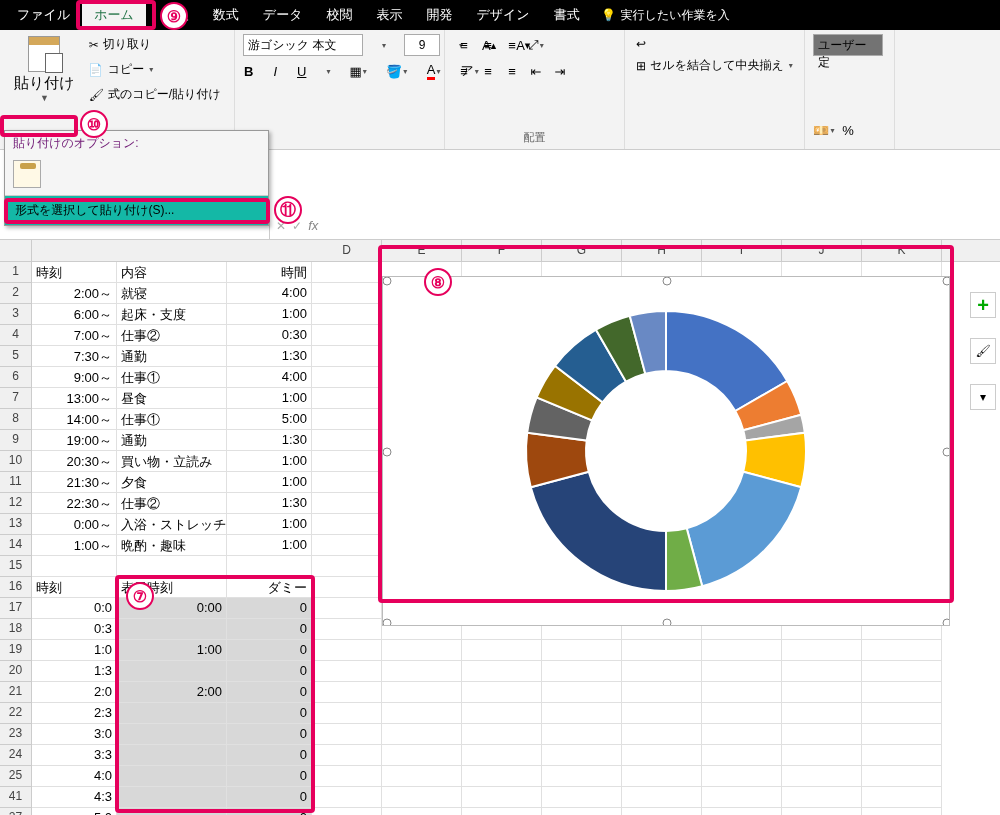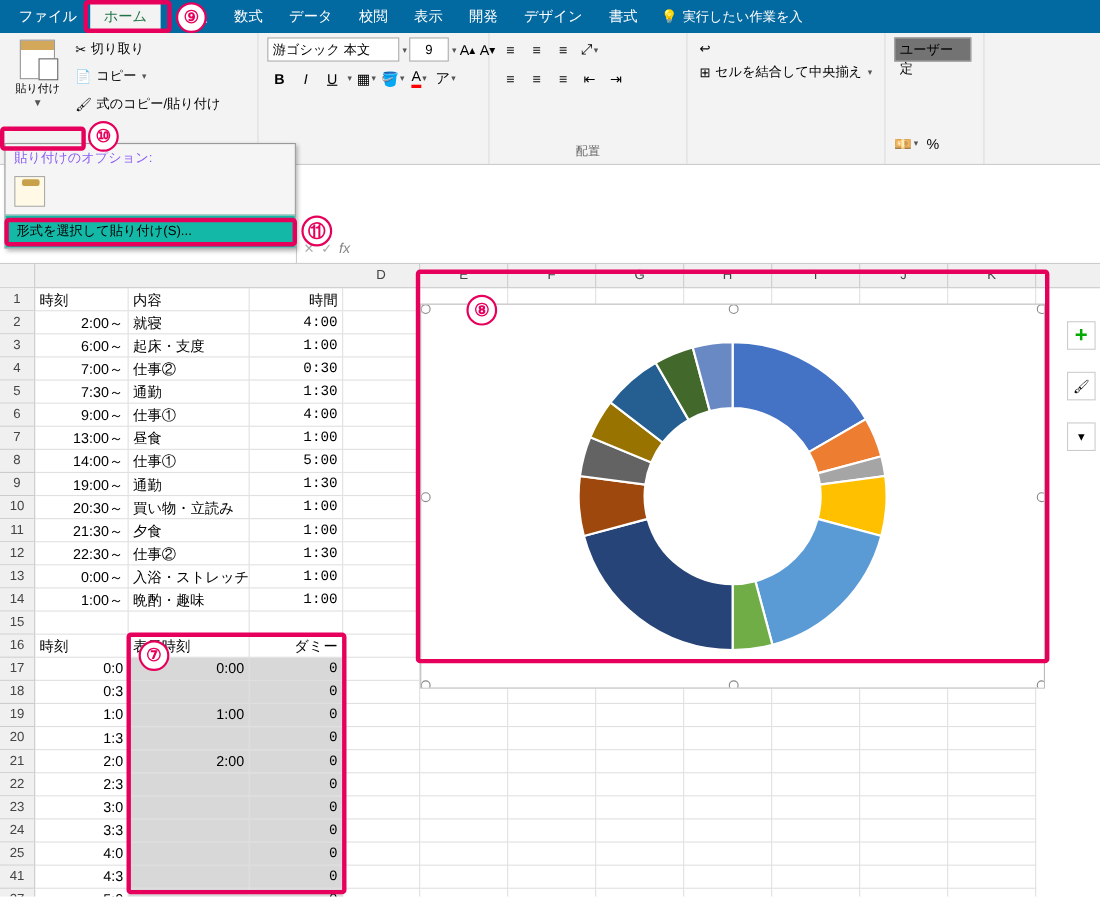--- a/index.html
+++ b/index.html
@@ -1,57 +1,57 @@
 <!DOCTYPE html>
 <html><head>
 <meta charset="utf-8">
 <style>
 * { box-sizing: border-box; margin: 0; padding: 0; }
 body { font-family: "Meiryo", sans-serif; font-size: 12px; background: #fff; width: 1000px; height: 815px; overflow: hidden; position: relative; }
 
 
-.ribbon-tabs { background: #0369a1; height: 30px; display: flex; align-items: center; color: #fff; padding-left: 5px; }
+.ribbon-tabs { background: #000000; height: 30px; display: flex; align-items: center; color: #fff; padding-left: 5px; }
 .ribbon-tab { padding: 6px 12px; cursor: pointer; font-size: 13px; }
 .ribbon-tab.active { background: #f3f3f3; color: #217346; }
 .tell-me { margin-left: 10px; display: flex; align-items: center; }
 .tell-me-icon { margin-right: 4px; }
 
 
 .ribbon { background: #f3f3f3; height: 120px; border-bottom: 1px solid #ccc; display: flex; position: relative; }
 .ribbon-group { border-right: 1px solid #ddd; padding: 4px 8px; display: flex; flex-direction: column; justify-content: space-between; }
 .group-label { text-align: center; font-size: 11px; color: #666; padding-top: 2px; }
 
 .clipboard-group { width: 235px; }
 .clipboard-main { display: flex; align-items: flex-start; }
 .paste-btn { display: flex; flex-direction: column; align-items: center; padding: 2px 6px; cursor: pointer; }
 .paste-icon { width: 32px; height: 36px; background: linear-gradient(#d4a85a 0 25%, #fff 25% 100%); border: 1px solid #999; position: relative; }
 .paste-icon::after { content: ""; position: absolute; bottom: -2px; right: -4px; width: 16px; height: 18px; background: #fff; border: 1px solid #666; }
-.paste-label { font-size: 10px; margin-top: 2px; }
+.paste-label { font-size: 15px; margin-top: 2px; }
 .paste-arrow { font-size: 9px; color: #555; }
 .clip-sub { display: flex; flex-direction: column; gap: 4px; margin-left: 6px; font-size: 12px; }
 .clip-sub-item { display: flex; align-items: center; gap: 4px; cursor: pointer; padding: 2px; }
 
 .font-group { width: 210px; }
-.font-row { display: flex; gap: 2px; align-items: center; margin-bottom: 4px; }
+.font-row { display: flex; gap: 18px; align-items: center; margin-bottom: 4px; }
 .font-select { border: 1px solid #aaa; background: #fff; padding: 2px 4px; font-size: 12px; width: 120px; height: 22px; }
 .size-select { border: 1px solid #aaa; background: #fff; width: 36px; height: 22px; font-size: 12px; text-align: center; }
 .icon-btn { width: 22px; height: 22px; border: 1px solid transparent; background: transparent; display: flex; align-items: center; justify-content: center; cursor: pointer; font-size: 13px; }
 .dd-arrow { font-size: 8px; margin-left: 1px; color: #555; }
 
 .align-group { width: 180px; }
 .align-row { display: flex; gap: 2px; margin-bottom: 4px; }
 
 .wrap-group { width: 180px; }
 .wrap-item { display: flex; align-items: center; gap: 4px; padding: 3px; cursor: pointer; font-size: 12px; }
 
 .num-group { width: 90px; }
 
 
 .paste-dropdown { position: absolute; left: 4px; top: 130px; width: 265px; background: #f5f5f5; border: 1px solid #999; box-shadow: 2px 2px 4px rgba(0,0,0,.3); z-index: 20; }
-.pd-header { padding: 4px 8px; font-size: 12px; color: #8b5cf6; }
+.pd-header { padding: 4px 8px; font-size: 12px; color: #701a75; }
 .pd-icons { padding: 4px 8px; }
 .pd-icon { width: 28px; height: 28px; border: 1px solid #aaa; background: #fff9e6; display: inline-block; position: relative; }
 .pd-icon::before { content:""; position:absolute; top:2px; left:6px; width:16px; height:6px; background:#c9a14a; border-radius:2px; }
 .pd-special { padding: 6px 10px; background: #14b8a6; border-top: 1px solid #ccc; cursor: pointer; font-size: 12px; }
 
 
 .formula-bar { height: 28px; border-bottom: 1px solid #ccc; display: flex; align-items: center; background: #fff; }
 .namebox { width: 270px; border-right: 1px solid #ccc; height: 100%; }
 .fb-btns { display: flex; align-items: center; padding: 0 6px; gap: 6px; color: #888; }
 .fx-label { font-style: italic; font-size: 13px; }
@@ -64,21 +64,21 @@
 .rows { position: absolute; left: 0; top: 22px; }
 .row { display: flex; height: 21px; }
 .row-h { width: 32px; background: #f0f0f0; border-right: 1px solid #ccc; border-bottom: 1px solid #ccc; text-align: center; font-size: 12px; padding-top: 2px; color: #444; }
 .cell { border-right: 1px solid #e0e0e0; border-bottom: 1px solid #e0e0e0; padding: 2px 4px; font-size: 13px; overflow: hidden; white-space: nowrap; }
 .cell.num { text-align: right; }
 .cell.sel { background: #d8d8d8; }
 
 
 .cA { width: 85px; }
 .cB { width: 110px; }
-.cC { width: 85px; font-family: Liberation Mono, monospace; }
+.cC { width: 85px; }
 .cD { width: 70px; }
 .cE, .cF, .cG, .cH, .cI, .cJ, .cK { width: 80px; }
 
 
 .chart-box { position: absolute; left: 382px; top: 36px; width: 568px; height: 350px; background: #fff; border: 1px solid #bbb; z-index: 5; }
 .chart-handles circle { fill: #fff; stroke: #888; stroke-width: 1; }
 .donut { position: absolute; left: 50%; top: 50%; transform: translate(-50%, -50%); }
 
 
 .side-icons { position: absolute; right: 4px; top: 52px; display: flex; flex-direction: column; gap: 20px; z-index: 6; }

